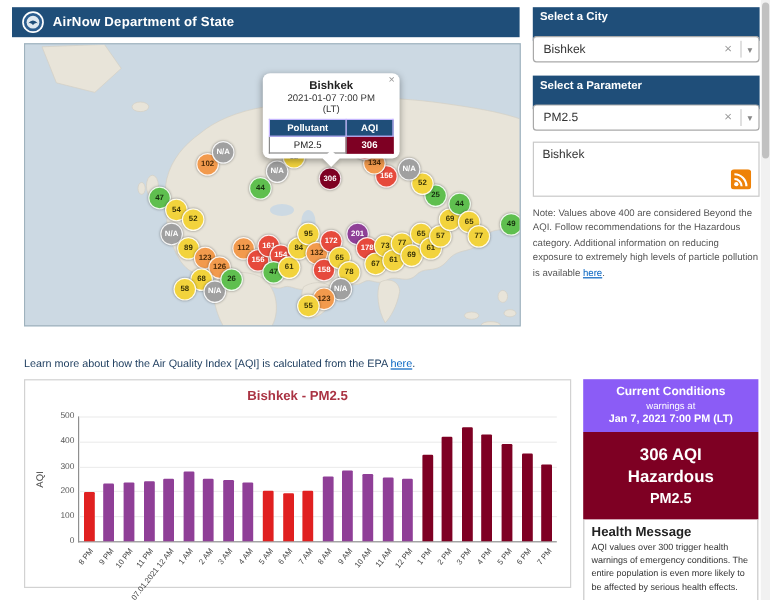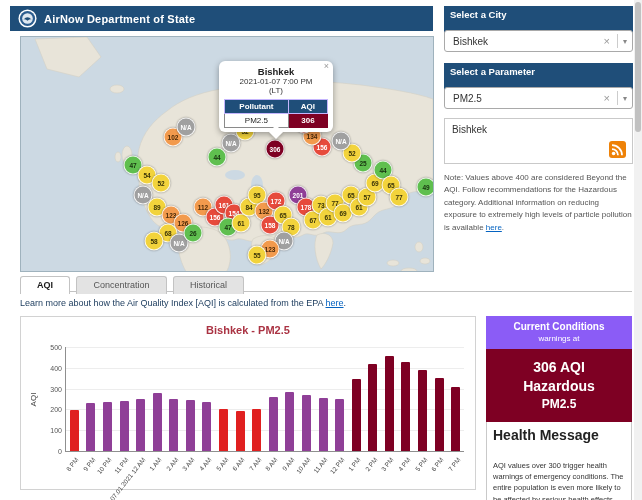--- a/index.html
+++ b/index.html
@@ -63,21 +63,21 @@
   
   .conditions{position:absolute;left:486px;top:316px;width:146px;}
   .cond-head{background:#8b5cf6;color:#fff;text-align:center;padding:5px 4px 6px 4px;}
   .cond-l1{font-size:10px;font-weight:bold;}
   .cond-l2{font-size:8px;margin-top:2px;}
   .cond-l3{font-size:9px;font-weight:bold;margin-top:1px;}
   .cond-aqi{background:#7e0023;color:#fff;text-align:center;padding:9px 4px 10px 4px;}
   .cond-aqi-l1,.cond-aqi-l2{font-size:14px;font-weight:bold;line-height:1.35;}
   .cond-aqi-l3{font-size:12px;font-weight:bold;line-height:1.35;}
   .cond-health{background:#fff;border:1px solid #c9c9c9;border-top:none;padding:5px 6px 7px 6px;}
-  .health-title{font-size:14px;font-weight:bold;color:#222;margin-bottom:17px;}
+  .health-title{font-size:11px;font-weight:bold;color:#222;margin-bottom:0;}
   .health-text{font-size:7.5px;color:#333;line-height:1.5;}
 
   
   .scrollbar{position:absolute;right:0;top:0;width:8px;height:500px;background:#f1f1f1;}
   .scroll-thumb{position:absolute;left:1px;top:2px;width:6px;height:130px;background:#c1c1c1;border-radius:3px;}
 </style>
 </head>
 <body>
 
 <div class="page">
@@ -231,25 +231,20 @@
           <path d="M3,4.2 a10,10 0 0 1 10,10" stroke="#fff" stroke-width="1.8" fill="none"></path>
         </svg>
       </span>
     </div>
 
     <p class="note">
       <span>Note: Values above 400 are considered Beyond the AQI. Follow recommendations for the Hazardous category. Additional information on reducing exposure to extremely high levels of particle pollution is available </span><a>here</a><span>.</span>
     </p>
   </aside>
 
-  <div class="tabs">
-    <span class="tab active">AQI</span>
-    <span class="tab">Concentration</span>
-    <span class="tab">Historical</span>
-  </div>
 
   <div class="learn">
     <span>Learn more about how the Air Quality Index [AQI] is calculated from the EPA </span><a>here</a><span>.</span>
   </div>
 
   <div class="chart-panel">
     <div class="chart-title" style="color: rgb(170, 51, 67);">Bishkek - PM2.5</div>
     <div class="ylabel">AQI</div>
     <div class="plot">
         <div class="ytick" style="top: 104px;">0</div>
@@ -311,20 +306,21 @@
         <div class="xlabel" style="left: 315.125px; top: 109px;">6 PM</div>
         <div class="bar" style="background: rgb(126, 0, 35); height: 63.648px; left: 385.208px;"></div>
         <div class="xlabel" style="left: 331.708px; top: 109px;">7 PM</div>
       </div>
   </div>
 
   <div class="conditions">
     <div class="cond-head">
       <div class="cond-l1">Current Conditions</div>
       <div class="cond-l2">warnings at</div>
+      <div class="cond-l3">Jan 7, 2021 7:00 PM (LT)</div>
     </div>
     <div class="cond-aqi">
       <div class="cond-aqi-l1">306 AQI</div>
       <div class="cond-aqi-l2">Hazardous</div>
       <div class="cond-aqi-l3">PM2.5</div>
     </div>
     <div class="cond-health">
       <div class="health-title">Health Message</div>
       <div class="health-text">AQI values over 300 trigger health warnings of emergency conditions. The entire population is even more likely to be affected by serious health effects.</div>
     </div>

